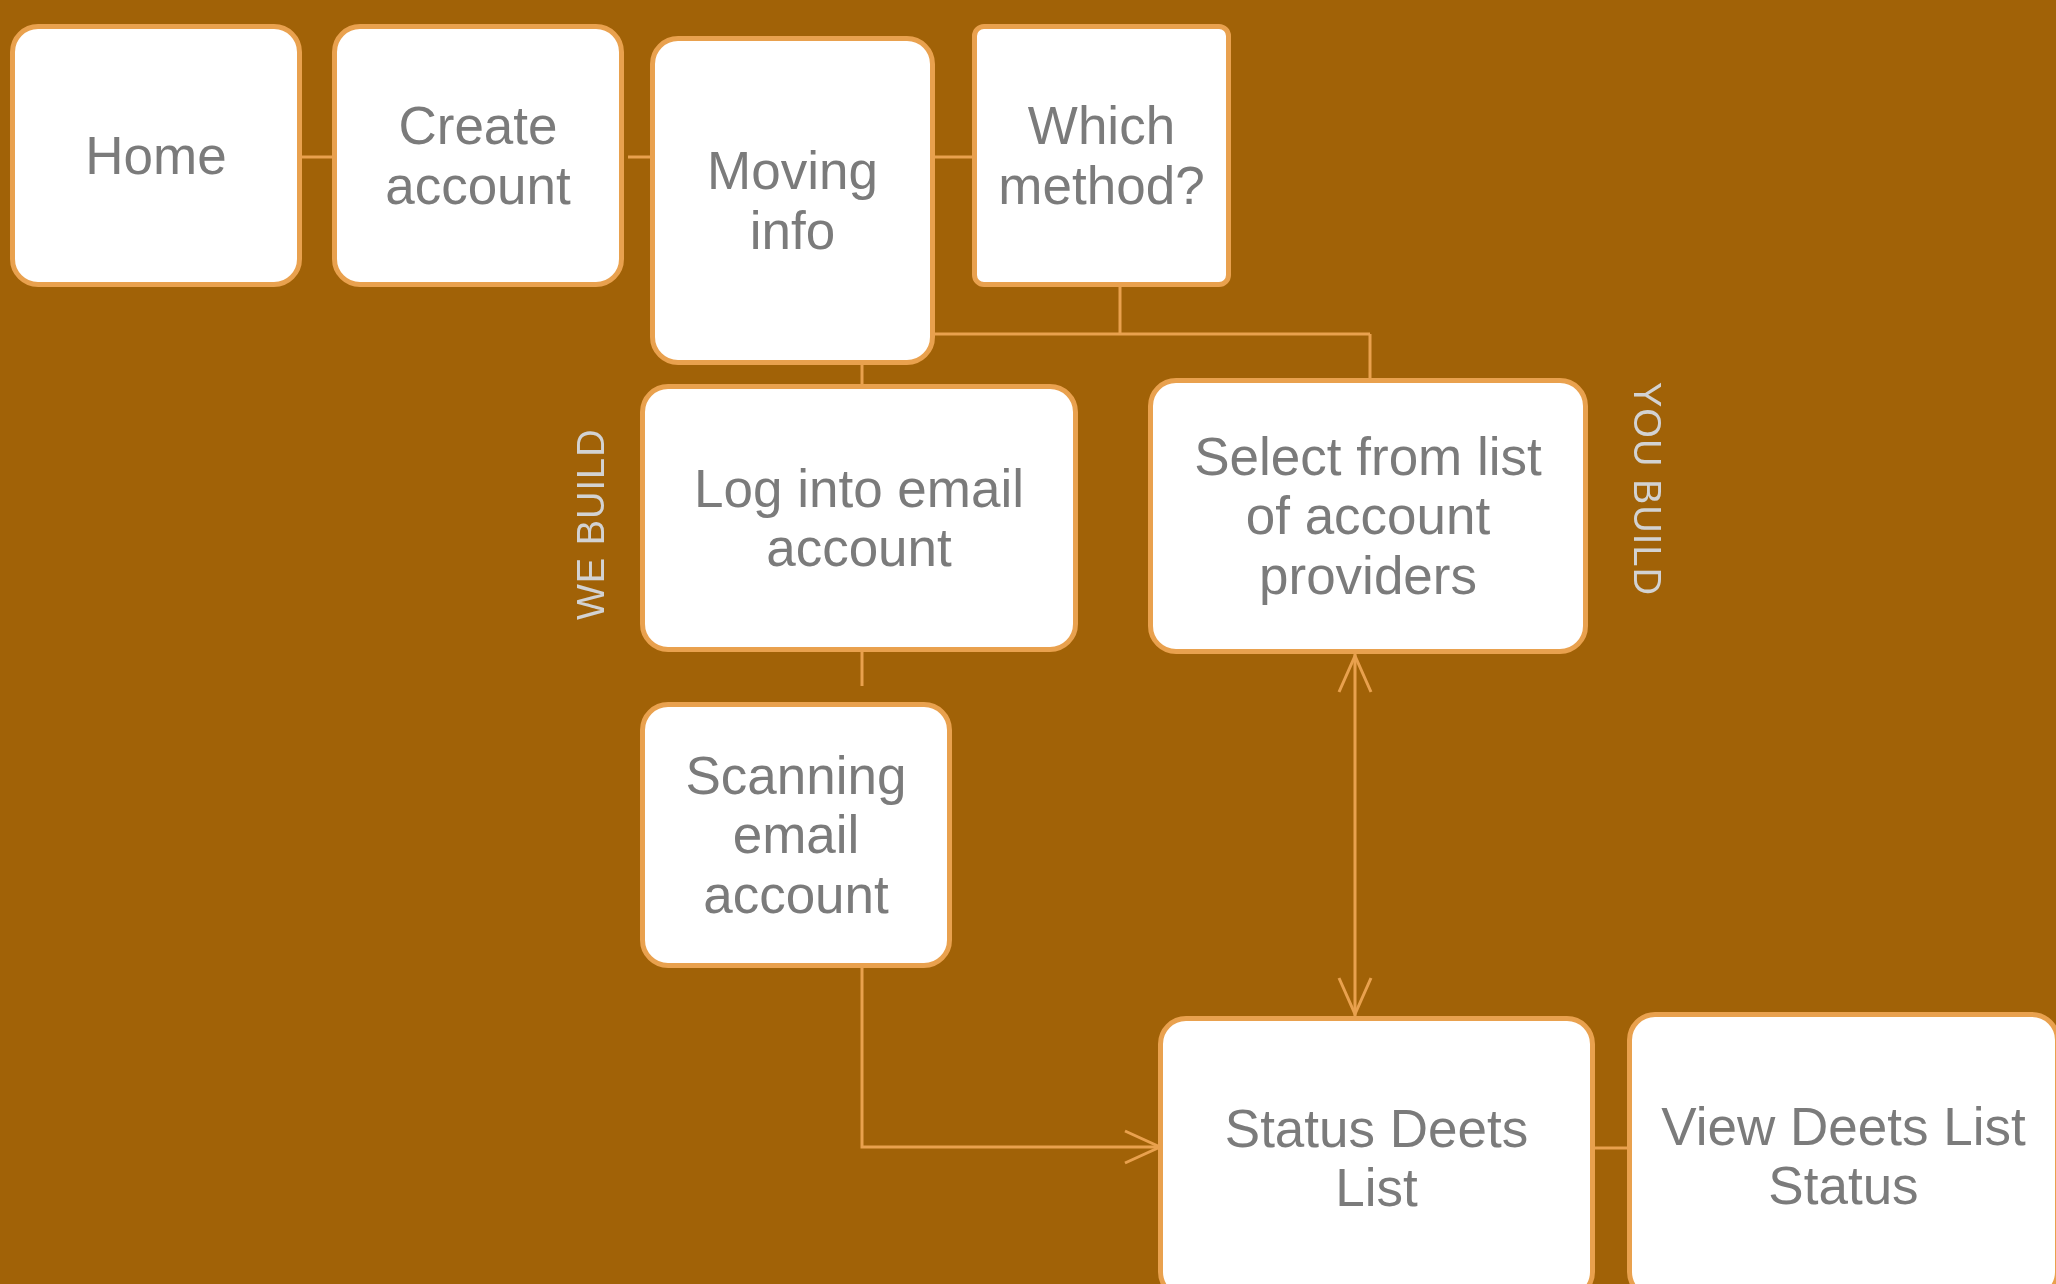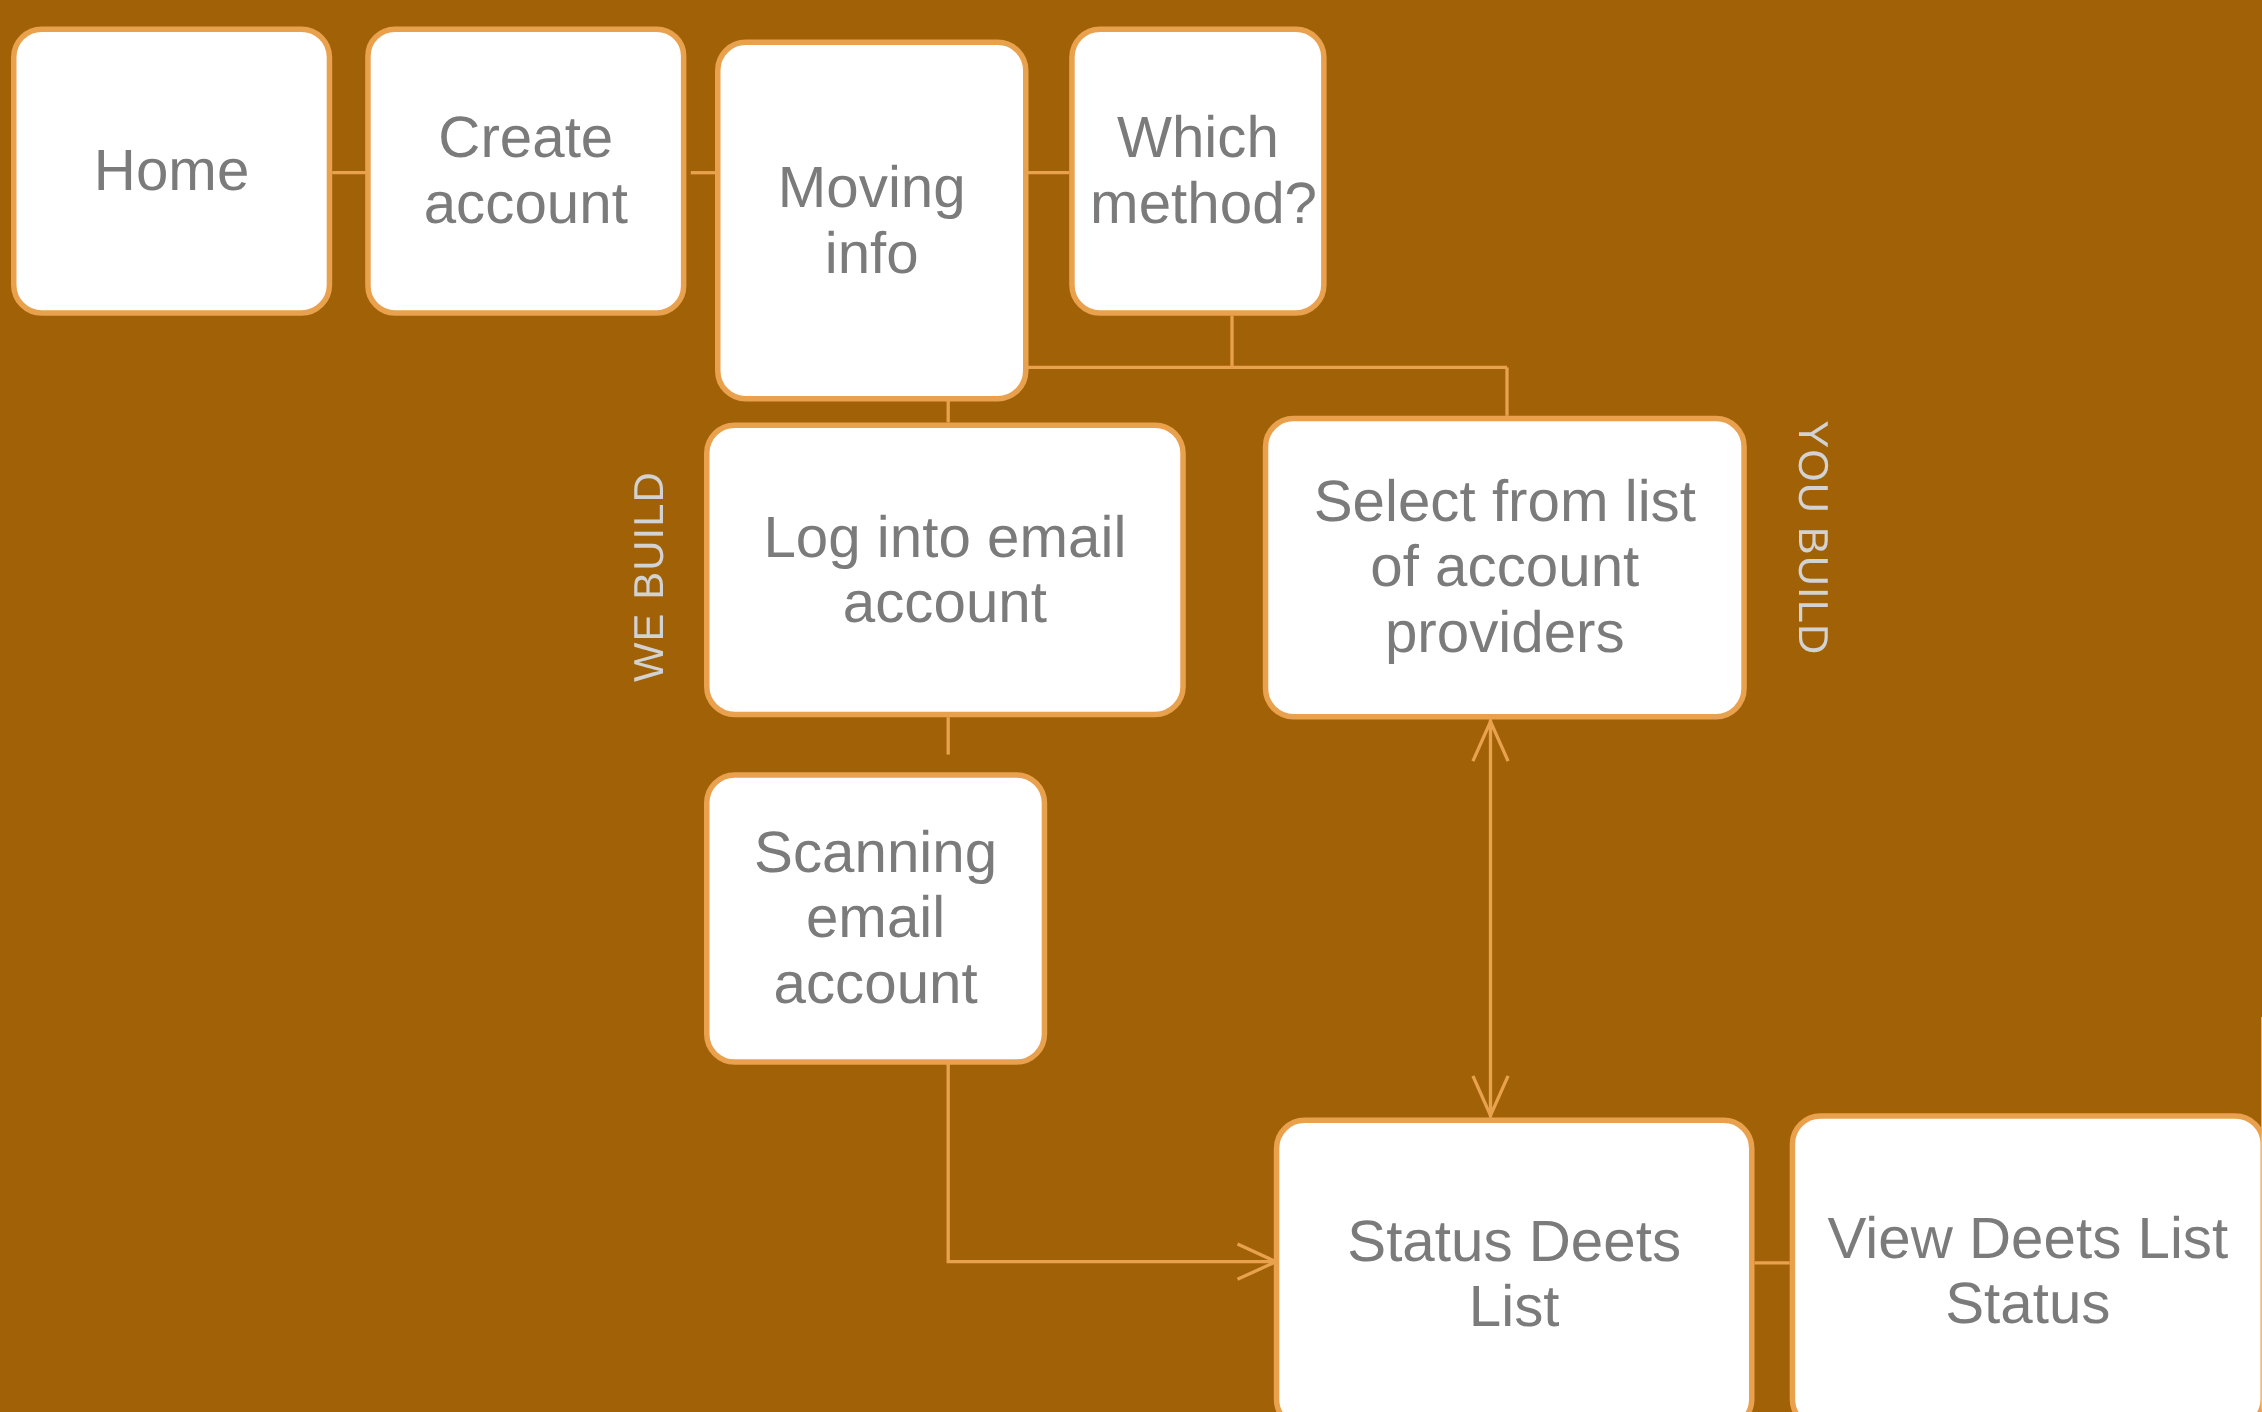--- a/index.html
+++ b/index.html
@@ -97,29 +97,29 @@
     <path class="edge-thin" d="M 1339 692 L 1355 656 L 1371 692"></path>
     <path class="edge-thin" d="M 1339 978 L 1355 1014 L 1371 978"></path>
 
     <path class="edge-thin" d="M 1595 1148 L 1627 1148"></path>
   </svg>
 
   <div class="node" style="left:10px; top:24px; width:292px; height:263px;">
     <span class="node-label">Home</span>
   </div>
 
-  <div class="node" style="left:332px; top:24px; width:292px; height:263px;border-radius:27px;">
+  <div class="node" style="left:332px; top:24px; width:292px; height:263px;">
     <span class="node-label">Create account</span>
   </div>
 
   <div class="node" style="left:650px; top:36px; width:285px; height:329px;">
     <span class="node-label">Moving info</span>
   </div>
 
-  <div class="node" style="left:972px; top:24px; width:234px; height:263px;">
+  <div class="node" style="left:972px; top:24px; width:259px; height:263px;border-radius:12px;">
     <span class="node-label">Which method?</span>
   </div>
 
   <div class="node" style="left:640px; top:384px; width:438px; height:268px;justify-content:center;">
     <span class="node-label">Log into email account</span>
   </div>
 
   <div class="node" style="left:1148px; top:378px; width:440px; height:276px;">
     <span class="node-label">Select from list of account providers</span>
   </div>

